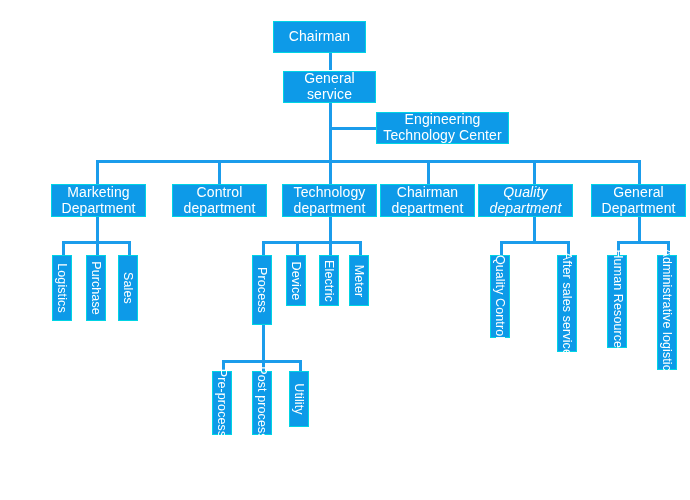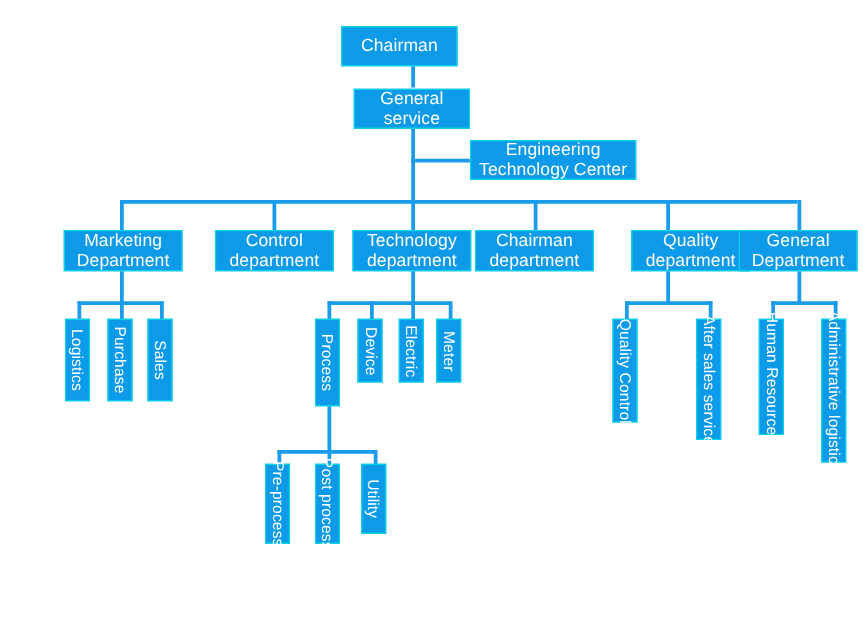--- a/index.html
+++ b/index.html
@@ -146,21 +146,21 @@
     </span>
   </div>
 
   <div class="node node-h" style="left:380px; top:184px; width:95px; height:33px;">
     <span>
       <span>Chairman</span><br>
       <span>department</span>
     </span>
   </div>
 
-  <div class="node node-h" style="left:505px; top:184px; width:95px; height:33px;">
+  <div class="node node-h" style="left:478px; top:184px; width:95px; height:33px;font-style:italic;">
     <span>
       <span>Quality</span><br>
       <span>department</span>
     </span>
   </div>
 
   <div class="node node-h" style="left:591px; top:184px; width:95px; height:33px;">
     <span>
       <span>General</span><br>
       <span>Department</span>

